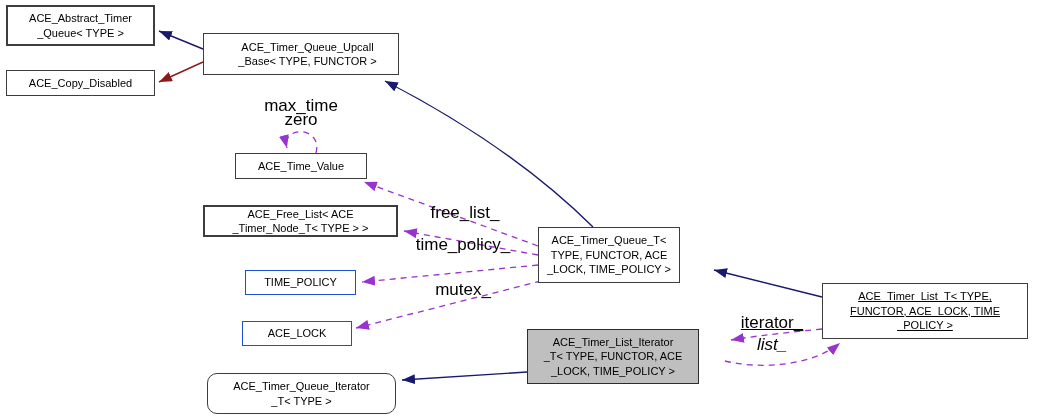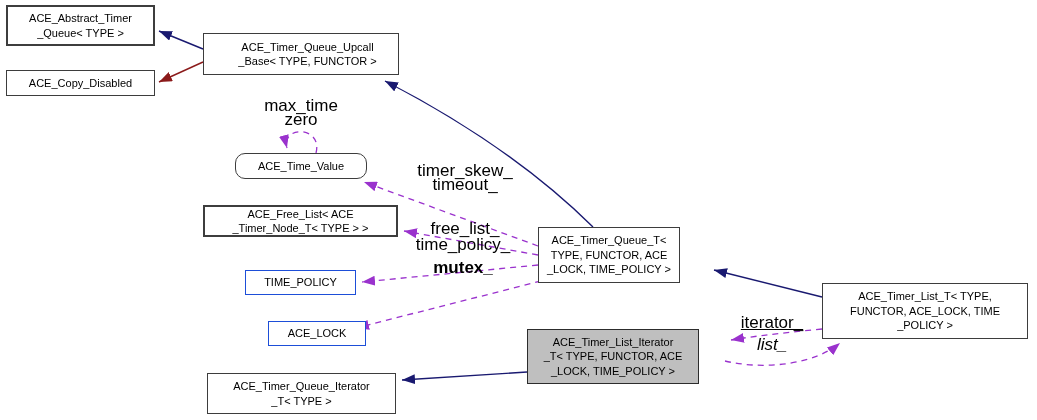--- a/index.html
+++ b/index.html
@@ -37,31 +37,31 @@
     text-align:center;
     white-space:pre-line;
   }
   
   #n-abstract   {left:6px;   top:5px;   width:149px; height:41px;}
   #n-copy       {left:6px;   top:70px;  width:149px; height:26px;text-align:right;}
   #n-upcall     {left:203px; top:33px;  width:196px; height:42px;padding-left:17px;}
   #n-timeval    {left:235px; top:153px; width:132px; height:26px;}
   #n-freelist   {left:203px; top:205px; width:195px; height:32px;}
   #n-timepolicy {left:245px; top:270px; width:111px; height:25px;}
-  #n-acelock    {left:268px; top:321px; width:98px;  height:25px;}
+  #n-acelock    {left:242px; top:321px; width:110px;  height:25px;}
   #n-queuet     {left:538px; top:227px; width:142px; height:56px;}
-  #n-listt      {left:822px; top:283px; width:206px; height:56px;}
+  #n-listt      {left:822px; top:283px; width:206px; height:56px;text-decoration:underline;}
   #n-listiter   {left:527px; top:329px; width:172px; height:55px;}
-  #n-queueiter  {left:207px; top:373px; width:189px; height:41px;}
+  #n-queueiter  {left:207px; top:373px; width:189px; height:41px;border-radius:10px;}
   
   #l-maxtime   {left:251px; top:99px;  width:100px;}
   #l-timerskew {left:405px; top:164px; width:120px;}
-  #l-freelist  {left:415px; top:222px; width:100px;}
+  #l-freelist  {left:415px; top:206px; width:100px;}
   #l-timepolicy{left:413px; top:238px; width:100px;}
-  #l-mutex     {left:413px; top:261px; width:100px;font-weight:bold;}
+  #l-mutex     {left:413px; top:283px; width:100px;}
   #l-iterator  {left:732px; top:316px; width:80px;text-decoration:underline;}
   #l-list      {left:732px; top:338px; width:80px;font-style:italic;}
 </style>
 </head>
 <body>
 
 <div id="canvas">
 
   <svg id="edges" viewBox="0 0 1037 420" xmlns="http://www.w3.org/2000/svg">
     <defs>
@@ -91,21 +91,21 @@
   </svg>
 
   <div id="n-abstract" class="node node--strong">ACE_Abstract_Timer
 _Queue&lt; TYPE &gt;</div>
 
   <div id="n-copy" class="node">ACE_Copy_Disabled</div>
 
   <div id="n-upcall" class="node">ACE_Timer_Queue_Upcall
 _Base&lt; TYPE, FUNCTOR &gt;</div>
 
-  <div id="n-timeval" class="node" style="border-width:1px;border-radius:10px;">ACE_Time_Value</div>
+  <div id="n-timeval" class="node" style="border-width:1px;">ACE_Time_Value</div>
 
   <div id="n-freelist" class="node node--strong">ACE_Free_List&lt; ACE
 _Timer_Node_T&lt; TYPE &gt; &gt;</div>
 
   <div id="n-timepolicy" class="node node--param">TIME_POLICY</div>
 
   <div id="n-acelock" class="node node--param">ACE_LOCK</div>
 
   <div id="n-queuet" class="node">ACE_Timer_Queue_T&lt;
 TYPE, FUNCTOR, ACE
@@ -118,22 +118,20 @@
   <div id="n-listiter" class="node node--current" style="background-color: rgb(191, 191, 191);">ACE_Timer_List_Iterator
 _T&lt; TYPE, FUNCTOR, ACE
 _LOCK, TIME_POLICY &gt;</div>
 
   <div id="n-queueiter" class="node">ACE_Timer_Queue_Iterator
 _T&lt; TYPE &gt;</div>
 
   <div id="l-maxtime" class="edge-label">max_time
 zero</div>
 
-  <div id="l-timerskew" class="edge-label">timer_skew_
-timeout_</div>
 
   <div id="l-freelist" class="edge-label">free_list_</div>
 
   <div id="l-timepolicy" class="edge-label">time_policy_</div>
 
   <div id="l-mutex" class="edge-label">mutex_</div>
 
   <div id="l-iterator" class="edge-label">iterator_</div>
 
   <div id="l-list" class="edge-label">list_</div>

